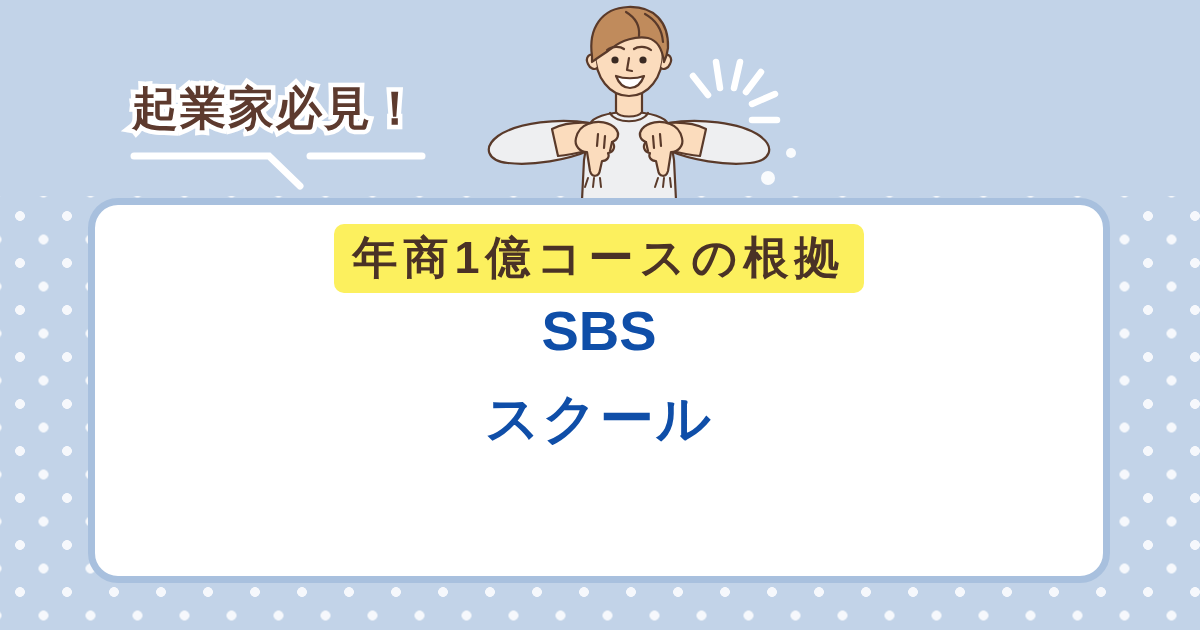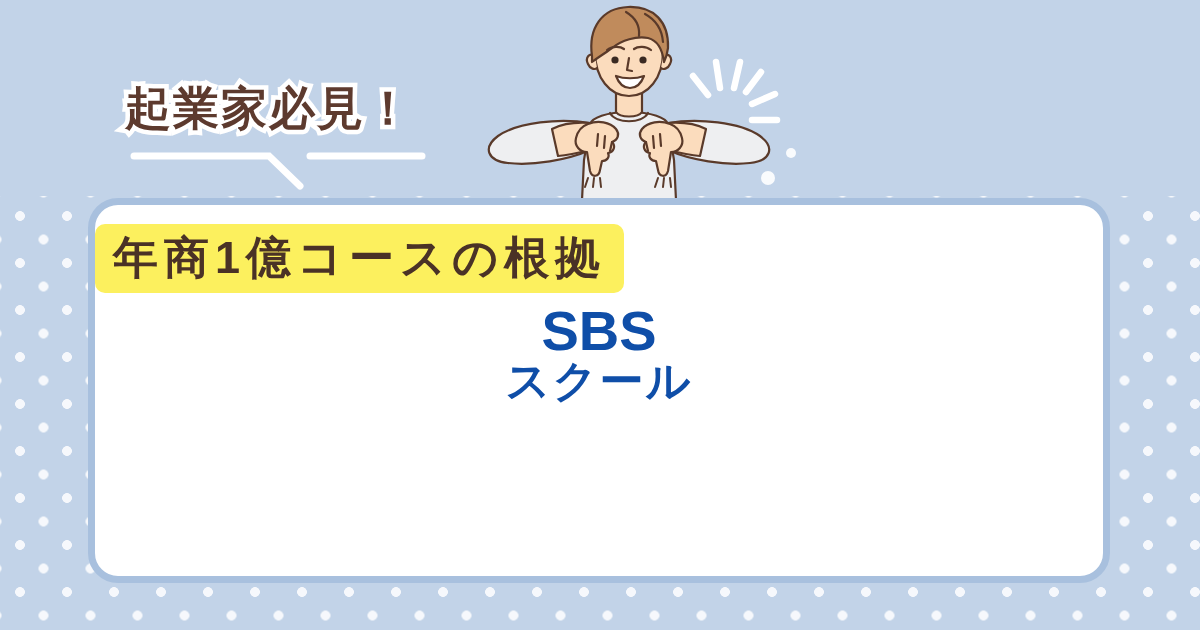--- a/index.html
+++ b/index.html
@@ -21,21 +21,21 @@
   .top-band{
     position:absolute;left:0;top:0;width:1200px;height:196px;
     background:#c2d3e8;
   }
 
   
   .eyebrow{
     position:absolute;left:112px;top:78px;width:330px;height:116px;
   }
   .eyebrow-text{
-    position:absolute;left:13px;top:0;
+    position:absolute;left:20px;top:0;
     font-size:46px;font-weight:700;letter-spacing:2px;
     color:#5d3a2e;white-space:nowrap;
     -webkit-text-stroke:9px #ffffff;
     paint-order:stroke fill;
   }
   .eyebrow-rule{position:absolute;left:0;top:68px;width:330px;height:44px;}
 
   
   .date-pill{
     position:absolute;right:82px;top:112px;
@@ -47,36 +47,36 @@
   }
 
   
   .character{position:absolute;left:440px;top:0px;width:380px;height:200px;}
 
   
   .card{
     position:absolute;left:88px;top:198px;width:1022px;height:385px;
     background:#ffffff;border:7px solid #a8c0de;border-radius:30px;
     box-sizing:border-box;
-    display:flex;flex-direction:column;
+    display:flex;flex-direction:column;align-items:center;
   }
   .highlight-wrap{margin-top:19px;}
   .highlight{
     display:inline-block;background:#fcf05e;border-radius:10px;
     padding:10px 18px 12px 18px;
     color:#4a3226;font-size:45px;font-weight:700;letter-spacing:6px;
     white-space:nowrap;line-height:1.05;
   }
   .title-line{
     color:#0f4ea8;font-weight:700;white-space:nowrap;line-height:1.0;
     text-align:center;
   }
   .t-sbs{font-size:56px;letter-spacing:0px;margin-top:10px;}
   .t-mid{font-size:62px;letter-spacing:2px;margin-top:34px;}
-  .t-last{font-size:44px;letter-spacing:2px;}
+  .t-last{font-size:54px;letter-spacing:2px;margin-top:32px;}
 </style>
 </head>
 <body>
 
 <div class="stage">
 
   <div class="top-band"></div>
 
   <div class="character">
     <svg width="380" height="200" viewBox="0 0 380 200" xmlns="http://www.w3.org/2000/svg">

